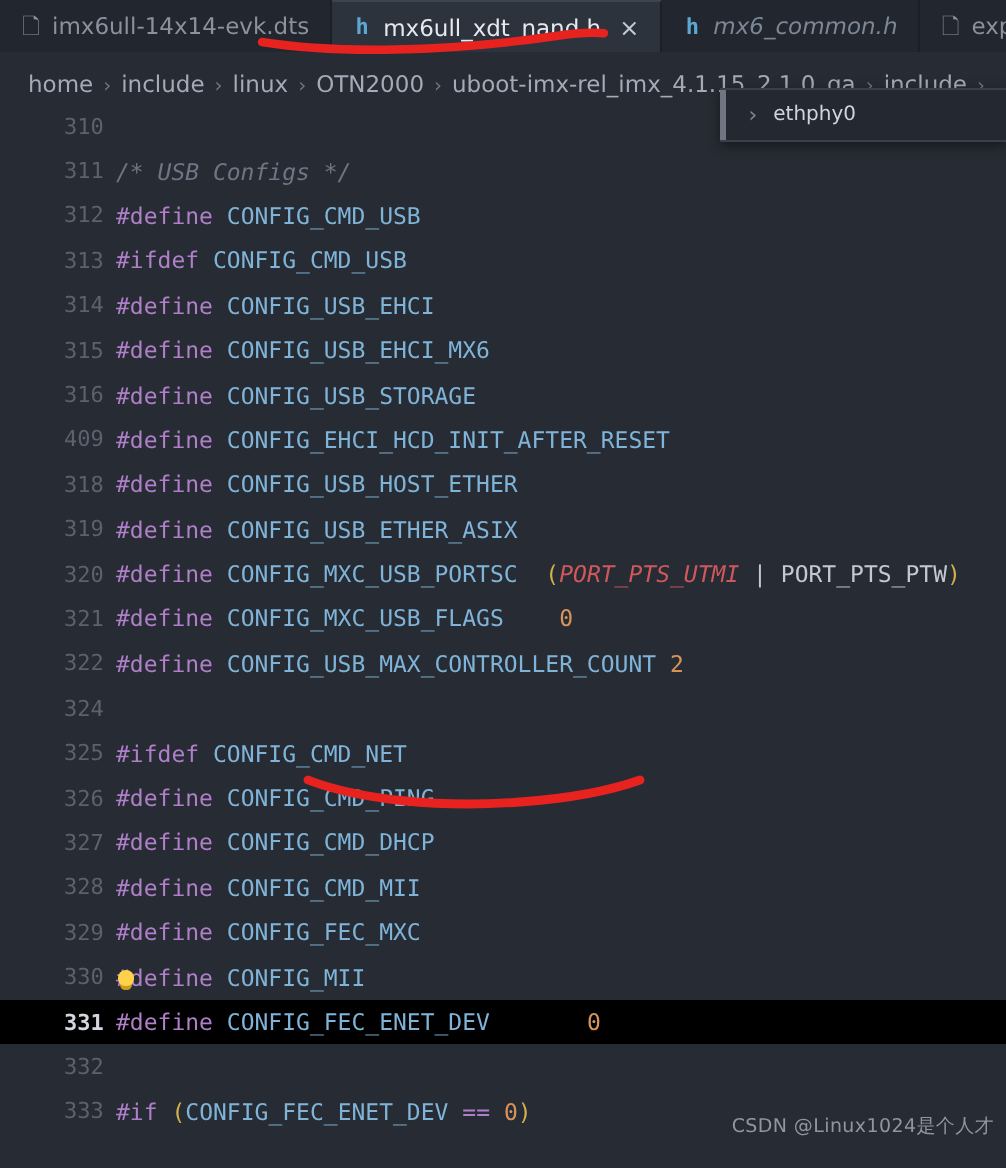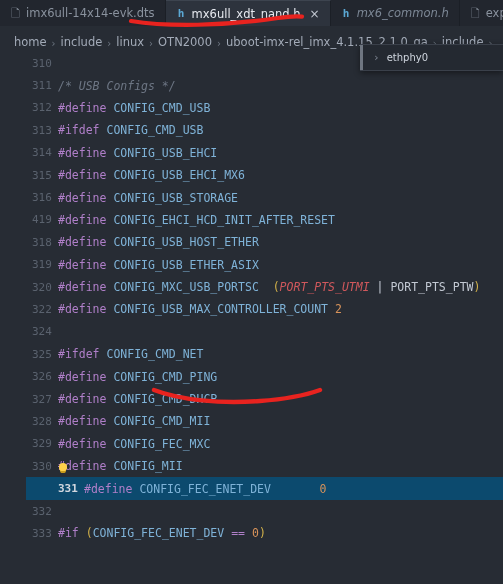--- a/index.html
+++ b/index.html
@@ -101,21 +101,21 @@
   }
   .code-line {
     position: relative;
     display: flex;
     height: 22.4px;
     align-items: center;
     font-family: "DejaVu Sans Mono", monospace;
     font-size: 11.5px;
     white-space: pre;
   }
-  .code-line.active { background: #0c4a6e; margin-left: 26px; }
+  .code-line.active { background: #000000; }
   .gutter {
     width: 46px;
     flex: 0 0 46px;
     text-align: right;
     padding-right: 10px;
     color: #5a626e;
     font-size: 11px;
     user-select: none;
     padding-left: 32px;
   }
@@ -206,24 +206,25 @@
     </div>
 
   <div class="editor" id="editor">
       <div class="code-line"><div class="gutter">310</div><div class="codetext"></div></div>
       <div class="code-line"><div class="gutter">311</div><div class="codetext"><span class="t-cmt">/* USB Configs */</span></div></div>
       <div class="code-line"><div class="gutter">312</div><div class="codetext"><span class="t-pp">#define</span><span class="t-plain"> </span><span class="t-id">CONFIG_CMD_USB</span></div></div>
       <div class="code-line"><div class="gutter">313</div><div class="codetext"><span class="t-pp">#ifdef</span><span class="t-plain"> </span><span class="t-id">CONFIG_CMD_USB</span></div></div>
       <div class="code-line"><div class="gutter">314</div><div class="codetext"><span class="t-pp">#define</span><span class="t-plain"> </span><span class="t-id">CONFIG_USB_EHCI</span></div></div>
       <div class="code-line"><div class="gutter">315</div><div class="codetext"><span class="t-pp">#define</span><span class="t-plain"> </span><span class="t-id">CONFIG_USB_EHCI_MX6</span></div></div>
       <div class="code-line"><div class="gutter">316</div><div class="codetext"><span class="t-pp">#define</span><span class="t-plain"> </span><span class="t-id">CONFIG_USB_STORAGE</span></div></div>
-      <div class="code-line"><div class="gutter">419</div><div class="codetext"><span class="t-pp">#define</span><span class="t-plain"> </span><span class="t-id">CONFIG_EHCI_HCD_INIT_AFTER_RESET</span></div></div>
+      <div class="code-line"><div class="gutter">409</div><div class="codetext"><span class="t-pp">#define</span><span class="t-plain"> </span><span class="t-id">CONFIG_EHCI_HCD_INIT_AFTER_RESET</span></div></div>
       <div class="code-line"><div class="gutter">318</div><div class="codetext"><span class="t-pp">#define</span><span class="t-plain"> </span><span class="t-id">CONFIG_USB_HOST_ETHER</span></div></div>
       <div class="code-line"><div class="gutter">319</div><div class="codetext"><span class="t-pp">#define</span><span class="t-plain"> </span><span class="t-id">CONFIG_USB_ETHER_ASIX</span></div></div>
       <div class="code-line"><div class="gutter">320</div><div class="codetext"><span class="t-pp">#define</span><span class="t-plain"> </span><span class="t-id">CONFIG_MXC_USB_PORTSC</span><span class="t-plain">  </span><span class="t-paren">(</span><span class="t-macro">PORT_PTS_UTMI</span><span class="t-plain"> | </span><span class="t-plain">PORT_PTS_PTW</span><span class="t-paren">)</span></div></div>
+      <div class="code-line"><div class="gutter">321</div><div class="codetext"><span class="t-pp">#define</span><span class="t-plain"> </span><span class="t-id">CONFIG_MXC_USB_FLAGS</span><span class="t-plain">    </span><span class="t-num">0</span></div></div>
       <div class="code-line"><div class="gutter">322</div><div class="codetext"><span class="t-pp">#define</span><span class="t-plain"> </span><span class="t-id">CONFIG_USB_MAX_CONTROLLER_COUNT</span><span class="t-plain"> </span><span class="t-num">2</span></div></div>
       <div class="code-line"><div class="gutter">324</div><div class="codetext"></div></div>
       <div class="code-line"><div class="gutter">325</div><div class="codetext"><span class="t-pp">#ifdef</span><span class="t-plain"> </span><span class="t-id">CONFIG_CMD_NET</span></div></div>
       <div class="code-line"><div class="gutter">326</div><div class="codetext"><span class="t-pp">#define</span><span class="t-plain"> </span><span class="t-id">CONFIG_CMD_PING</span></div></div>
       <div class="code-line"><div class="gutter">327</div><div class="codetext"><span class="t-pp">#define</span><span class="t-plain"> </span><span class="t-id">CONFIG_CMD_DHCP</span></div></div>
       <div class="code-line"><div class="gutter">328</div><div class="codetext"><span class="t-pp">#define</span><span class="t-plain"> </span><span class="t-id">CONFIG_CMD_MII</span></div></div>
       <div class="code-line"><div class="gutter">329</div><div class="codetext"><span class="t-pp">#define</span><span class="t-plain"> </span><span class="t-id">CONFIG_FEC_MXC</span></div></div>
       <div class="code-line"><div class="gutter">330</div><div class="codetext"><span class="t-pp">#define</span><span class="t-plain"> </span><span class="t-id">CONFIG_MII</span></div><div class="bulb"><span class="bulb-shape"></span></div></div>
       <div class="code-line active"><div class="gutter">331</div><div class="codetext"><span class="t-pp">#define</span><span class="t-plain"> </span><span class="t-id">CONFIG_FEC_ENET_DEV</span><span class="t-plain">       </span><span class="t-num">0</span></div></div>
       <div class="code-line"><div class="gutter">332</div><div class="codetext"></div></div>
@@ -237,13 +238,14 @@
   </div>
 
   <svg class="annot" id="annot-tab" width="180" height="16" viewBox="0 0 180 16">
     <path d="M3,7 C40,13 95,12 150,4 C160,2.5 168,2 174,2.6" stroke="#e8231f" stroke-width="4.2" fill="none" stroke-linecap="round"></path>
   </svg>
 
   <svg class="annot" id="annot-line" width="175" height="22" viewBox="0 0 175 22">
     <path d="M4,4 C30,14 70,18 110,15 C138,13 156,9 170,4" stroke="#e8231f" stroke-width="4.4" fill="none" stroke-linecap="round"></path>
   </svg>
 
+  <div class="watermark">CSDN @Linux1024是个人才</div>
 </div>
 
 </body></html>

